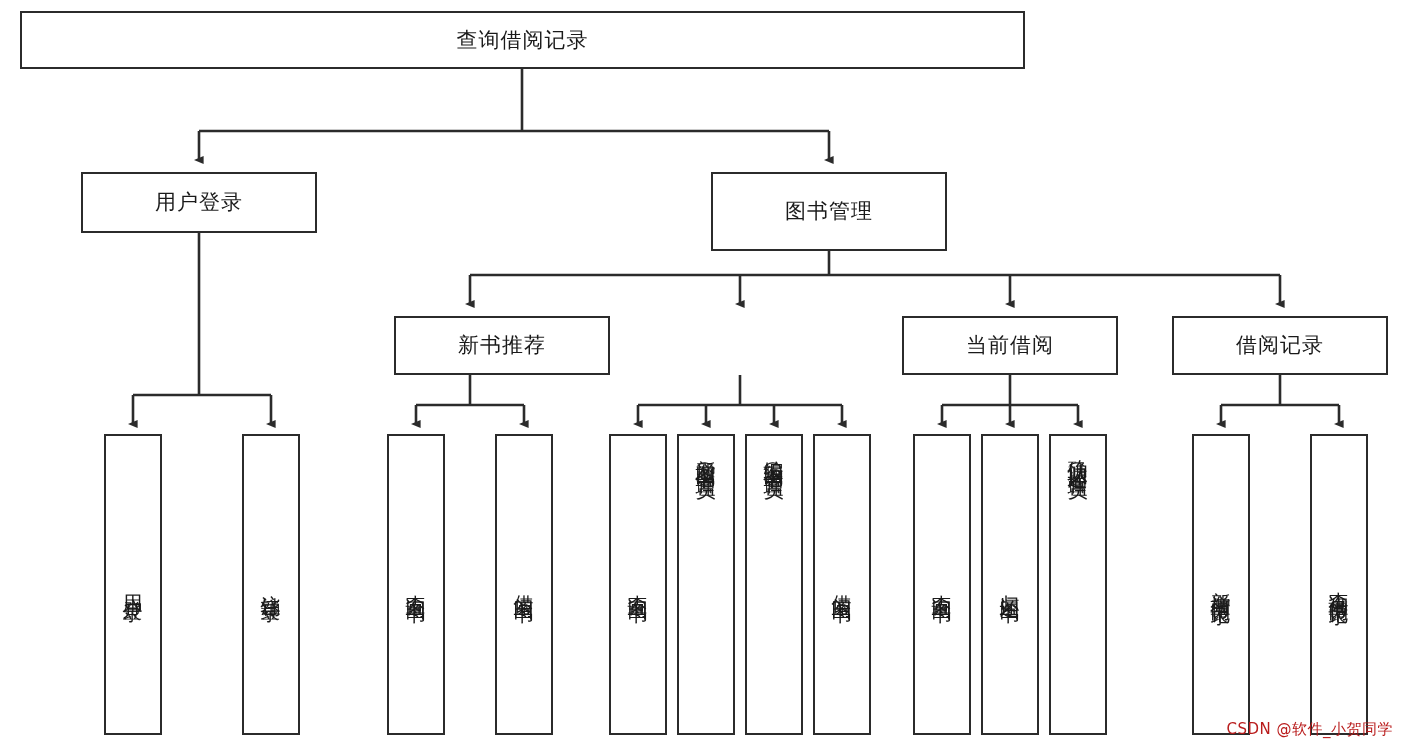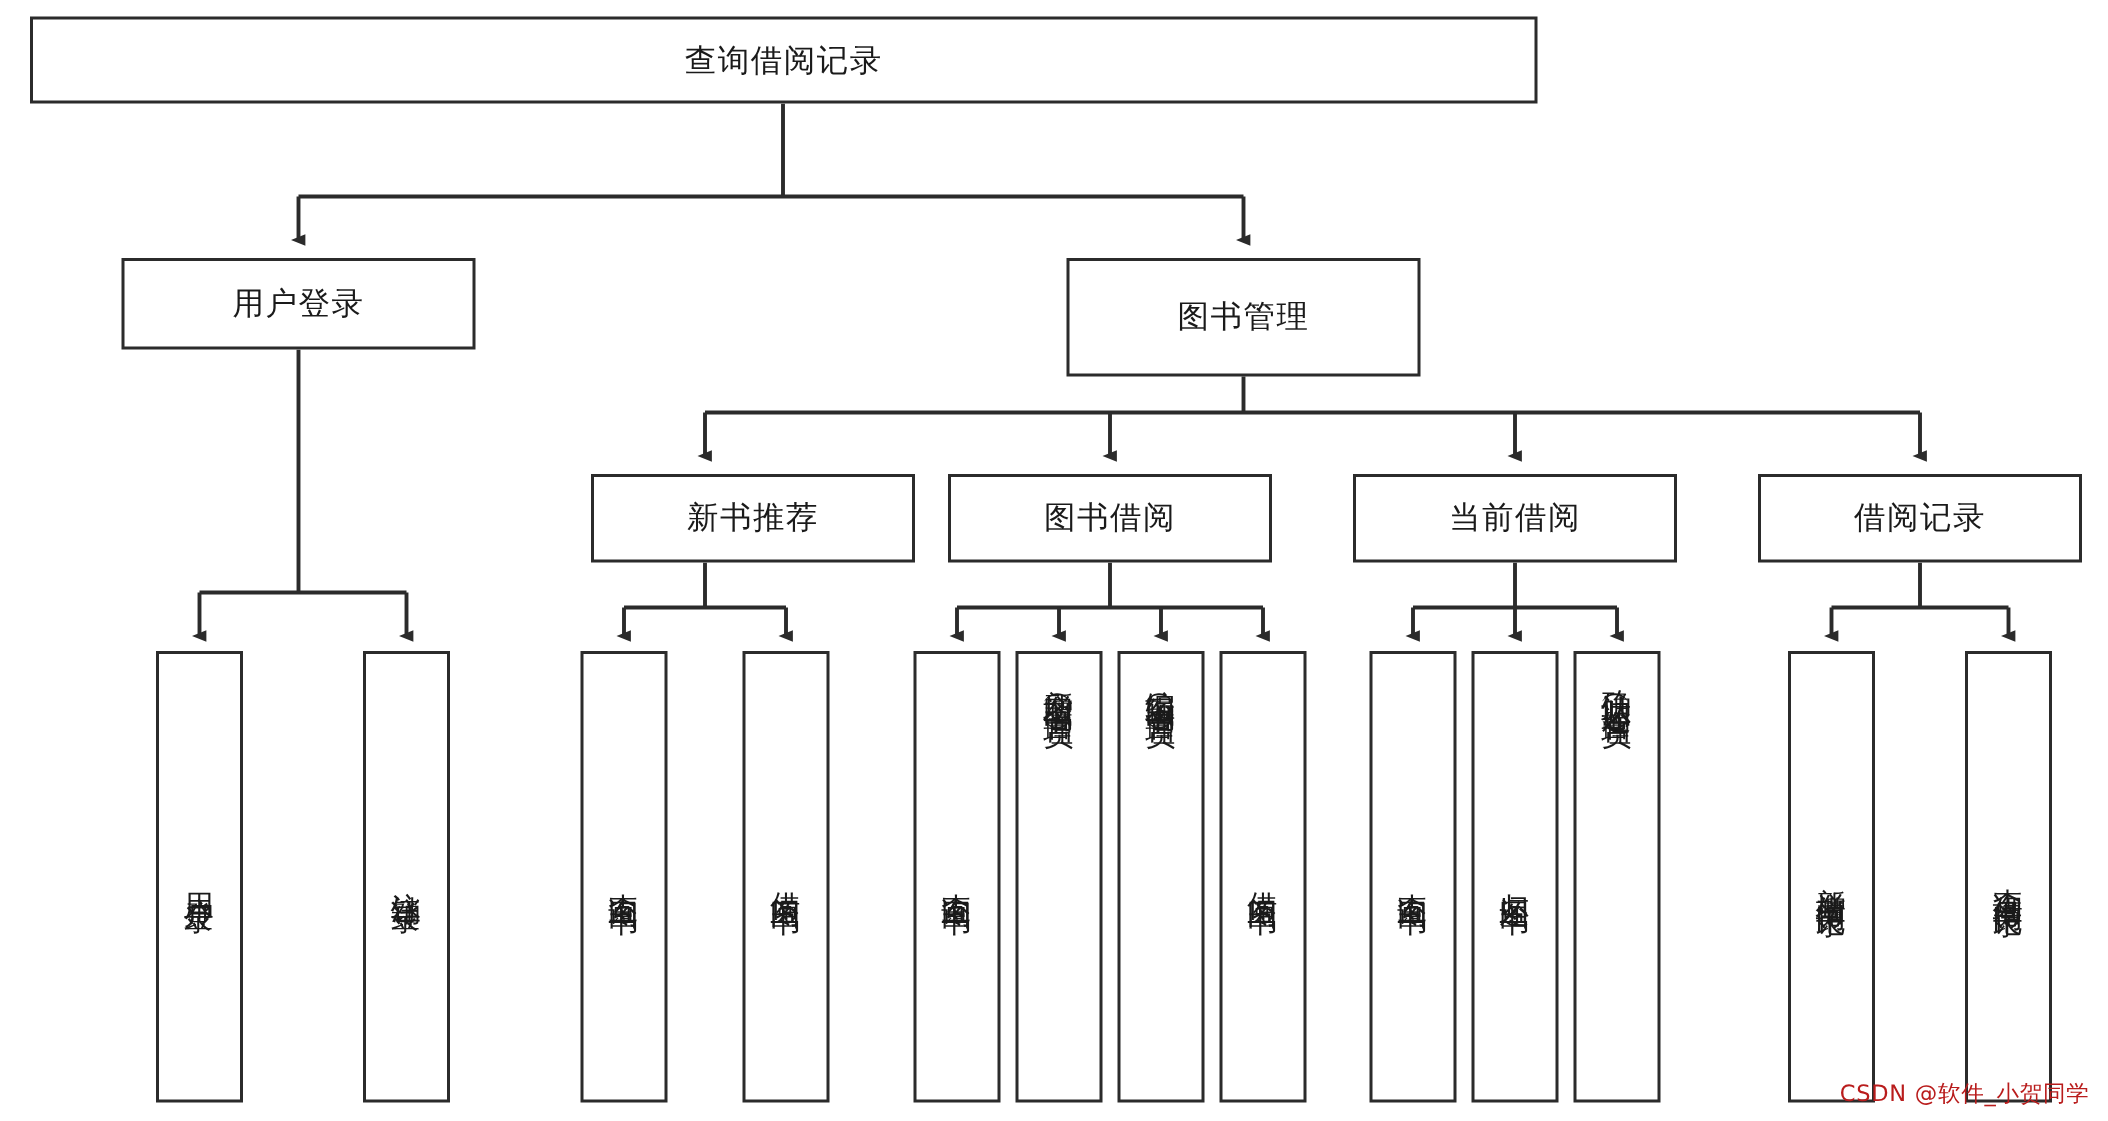--- a/index.html
+++ b/index.html
@@ -131,23 +131,20 @@
   <div class="node" style="left:81px; top:172px; width:236px; height:61px;">
     <span class="label">用户登录</span>
   </div>
   <div class="node" style="left:711px; top:172px; width:236px; height:79px;">
     <span class="label">图书管理</span>
   </div>
 
   <div class="node" style="left:362px; top:316px; width:216px; height:59px;margin-left:32px;">
     <span class="label">新书推荐</span>
   </div>
-  <div class="node" style="left:632px; top:316px; width:216px; height:59px;">
-    <span class="label">图书借阅</span>
-  </div>
   <div class="node" style="left:902px; top:316px; width:216px; height:59px;">
     <span class="label">当前借阅</span>
   </div>
   <div class="node" style="left:1172px; top:316px; width:216px; height:59px;">
     <span class="label">借阅记录</span>
   </div>
 
   <div class="node vertical centered" style="left:104px; top:434px; width:58px; height:301px;">
     <span class="label">用户登录</span>
   </div>

